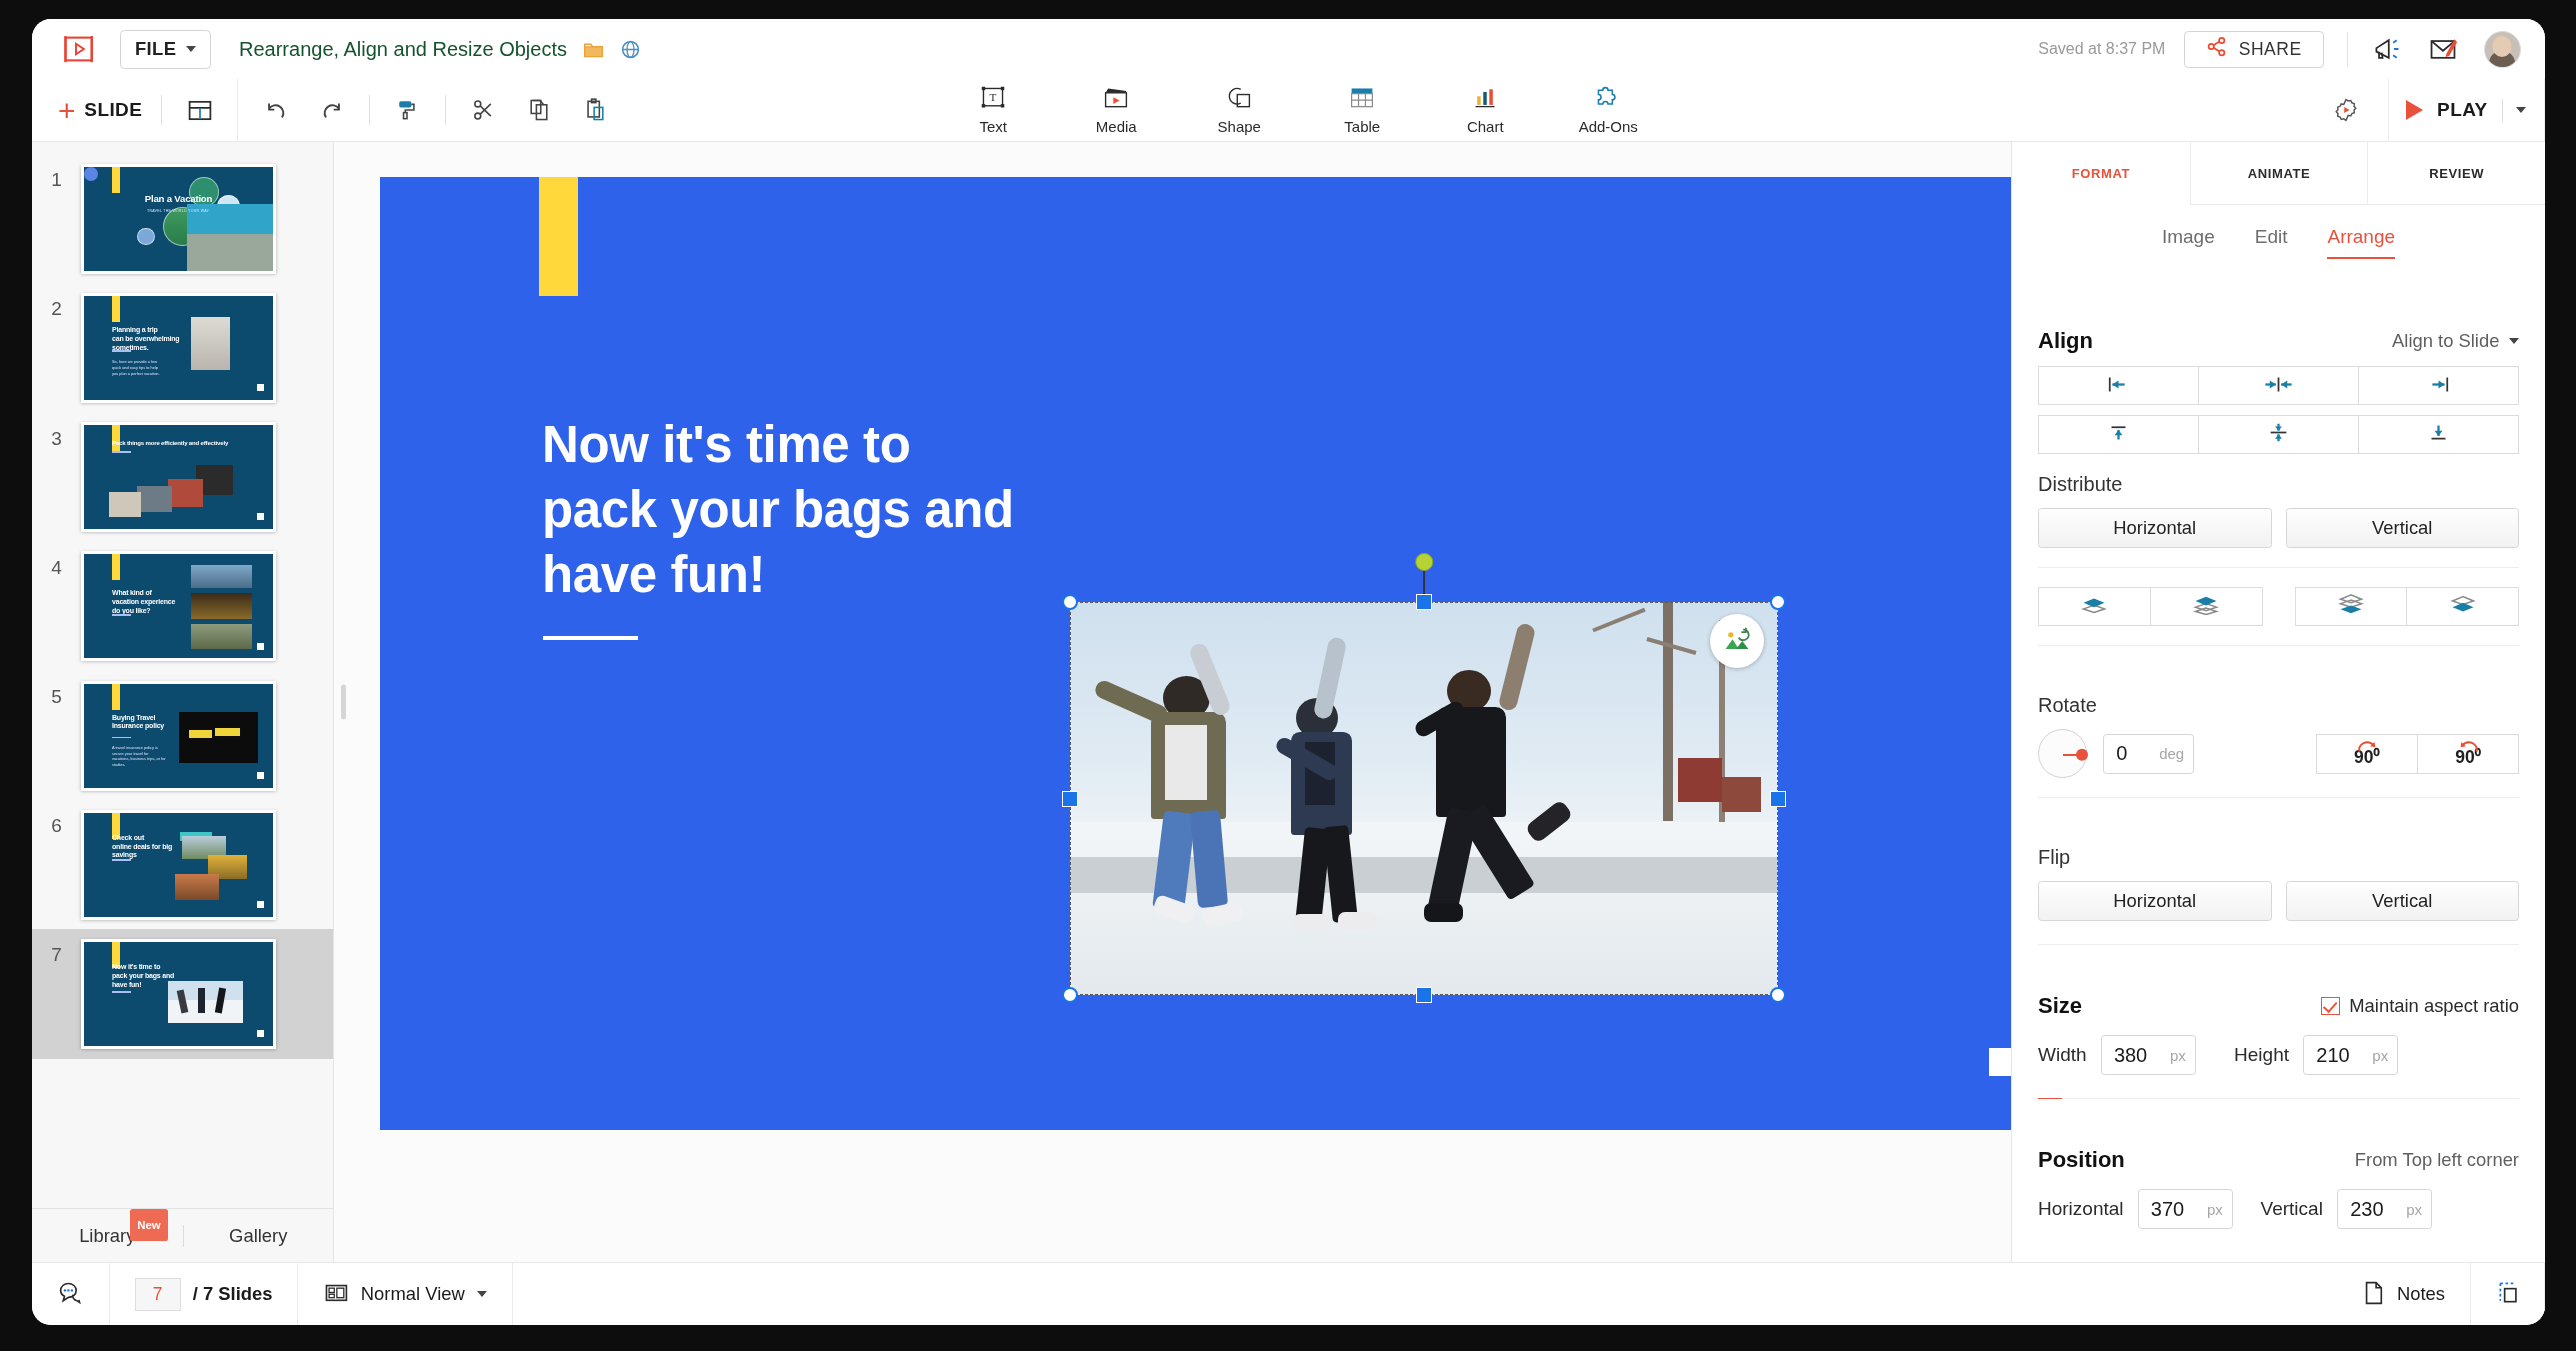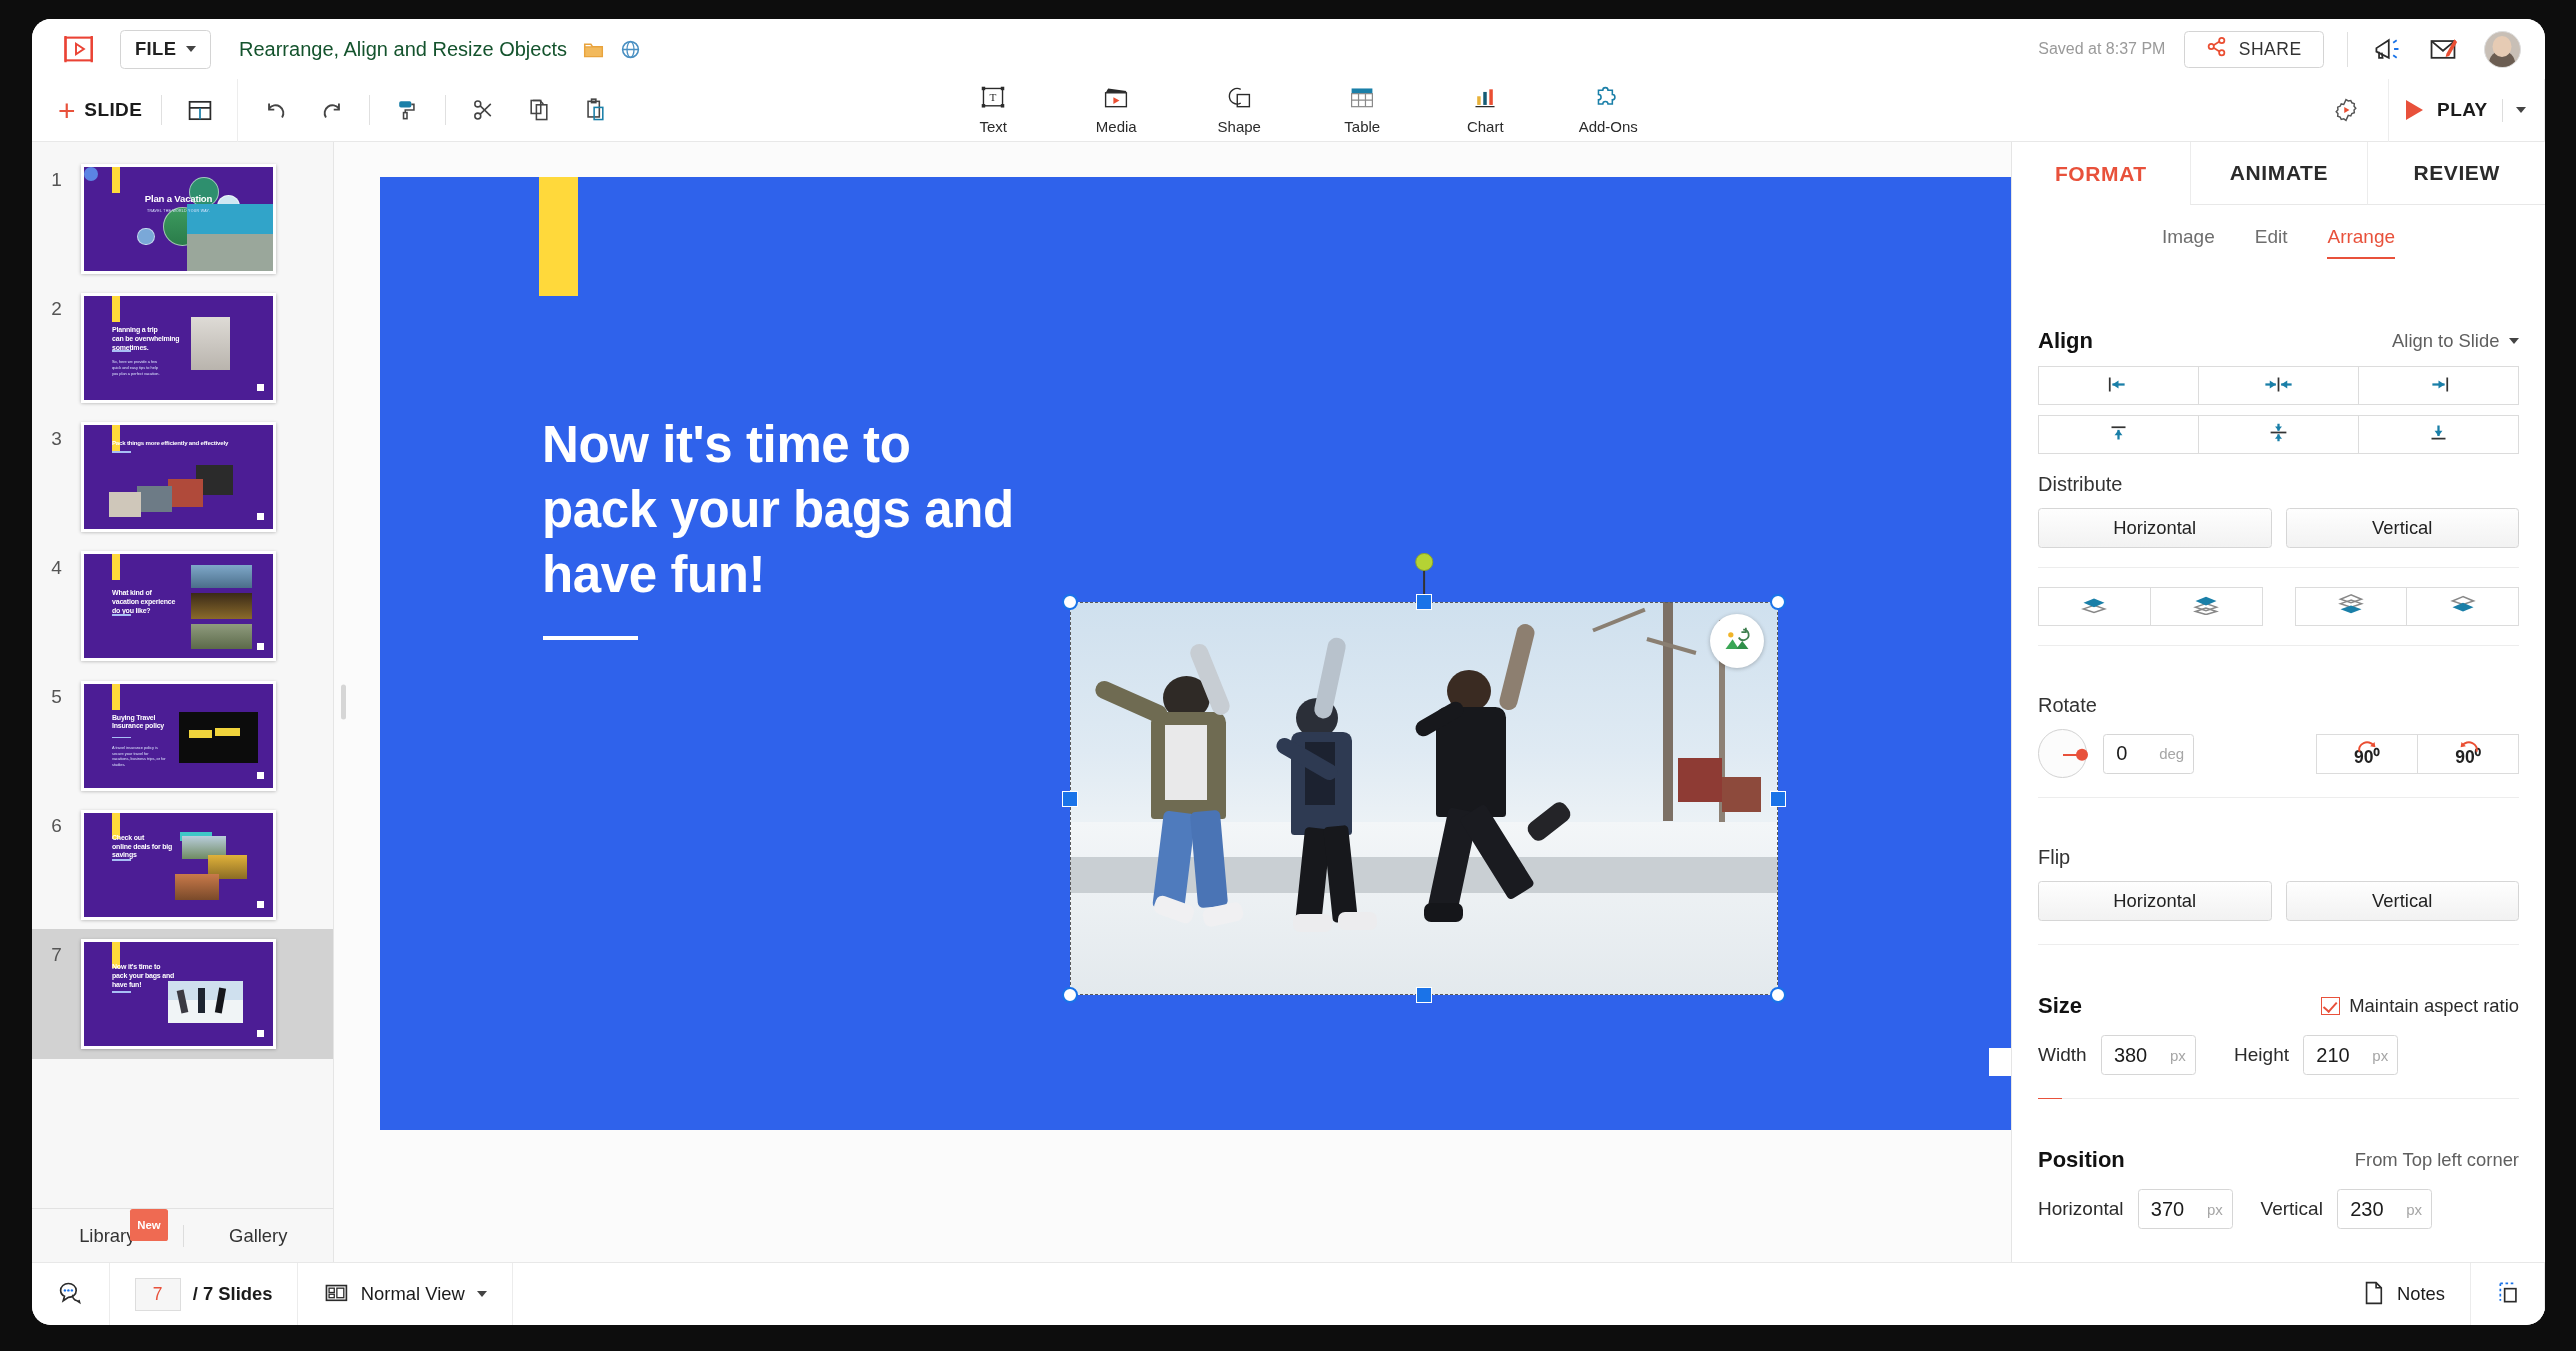--- a/index.html
+++ b/index.html
@@ -126,21 +126,21 @@
     padding: 9.6px 14px 9.6px 0;
     cursor: pointer;
   }
   .slide-row.active { background: #d2d2d2; }
   .slide-num {
     width: 49px; text-align: center; flex: 0 0 49px;
     font-size: 19px; color: #555; padding-top: 5.3px;
   }
   .thumb {
     width: 195px; height: 110px;
-    background: #4c1d95; position: relative;
+    background: #0c4a6e; position: relative;
     border: 3.5px solid #fff;
     box-shadow: 0 0.9px 3.5px rgba(0,0,0,.3);
     overflow: hidden;
     flex: 0 0 auto;
   }
   .t-ybar { position: absolute; left: 28px; top: 0; width: 8px; height: 26px; background: #ffd93b; }
   .t-title { position: absolute; left: 28px; font-size: 7px; font-weight: bold; color: #fff; line-height: 1.25; letter-spacing: -0.2px;}
   .t-sub { position: absolute; font-size: 3.9px; color: #dce6ff; line-height: 1.5; }
   .t-rule { position: absolute; width: 19px; height: 1.8px; background: #a8c0f5; }
   .t-sq { position: absolute; right: 8.8px; bottom: 8.8px; width: 7px; height: 7px; background: #fff; }
@@ -232,21 +232,21 @@
 
   
   .right-panel {
     width: 533px; flex: 0 0 533px;
     background: #fff; display: flex; flex-direction: column;
   }
   .rp-tabs { height: 63px; flex: 0 0 63px; display: flex; }
   .rp-tab {
     flex: 1 1 33.33%;
     display: flex; align-items: center; justify-content: center;
-    font-size: 21px; font-weight: bold; letter-spacing: 0.6px;
+    font-size: 13px; font-weight: bold; letter-spacing: 0.6px;
     color: #2b2b2b; cursor: pointer;
     border-bottom: 0.9px solid #e8e8e8;
     border-left: 0.9px solid #ececec;
   }
   .rp-tab:first-child { border-left: none; }
   .rp-tab.active { color: #e8513b; border-bottom: none; }
   .sub-tabs {
     display: flex; justify-content: center; gap: 40px;
     padding: 21px 0 0 0; flex: 0 0 auto;
   }

